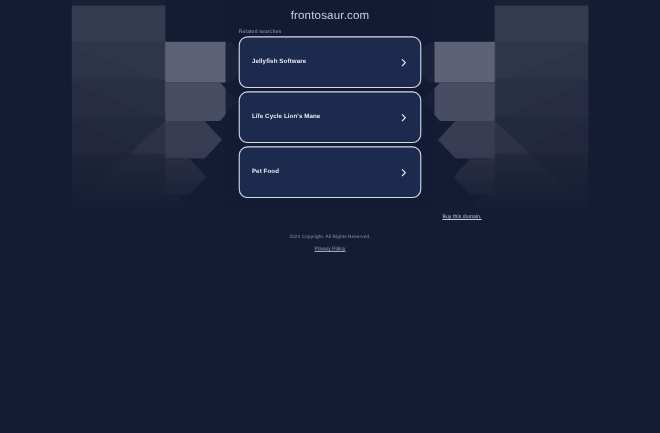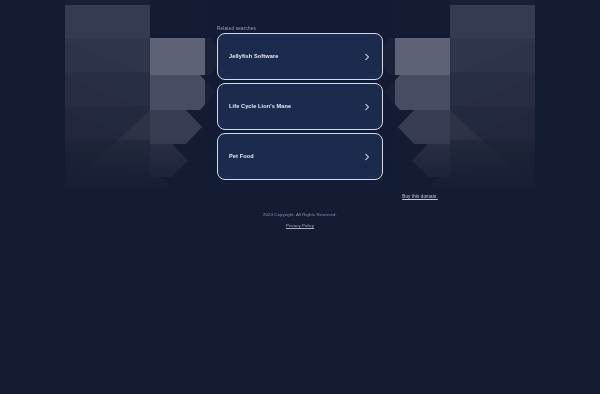--- a/index.html
+++ b/index.html
@@ -171,20 +171,21 @@
 
     <polygon points="65,0 65,189 150,110 150,0" fill="#1d2438" opacity="0.62"></polygon>
     <polygon points="535,0 535,189 450,110 450,0" fill="#1d2438" opacity="0.62"></polygon>
 
     <rect x="205" y="0" width="190" height="189" fill="#131c33" opacity="0.9"></rect>
   </g>
 </svg>
 
 <div id="page">
 
+  <div id="domain-title">frontosaur.com</div>
 
   <div id="related-label">Related searches</div>
 
   <div id="cards">
 
     <div class="search-card">
       <span class="search-card-label">Jellyfish Software</span>
       <span class="chevron-icon">
         <svg viewBox="0 0 16 16" width="8" height="8">
           <path d="M5.5 2.5 L11 8 L5.5 13.5" fill="none" stroke="#e9ecf4" stroke-width="2.1" stroke-linecap="round" stroke-linejoin="round"></path>

